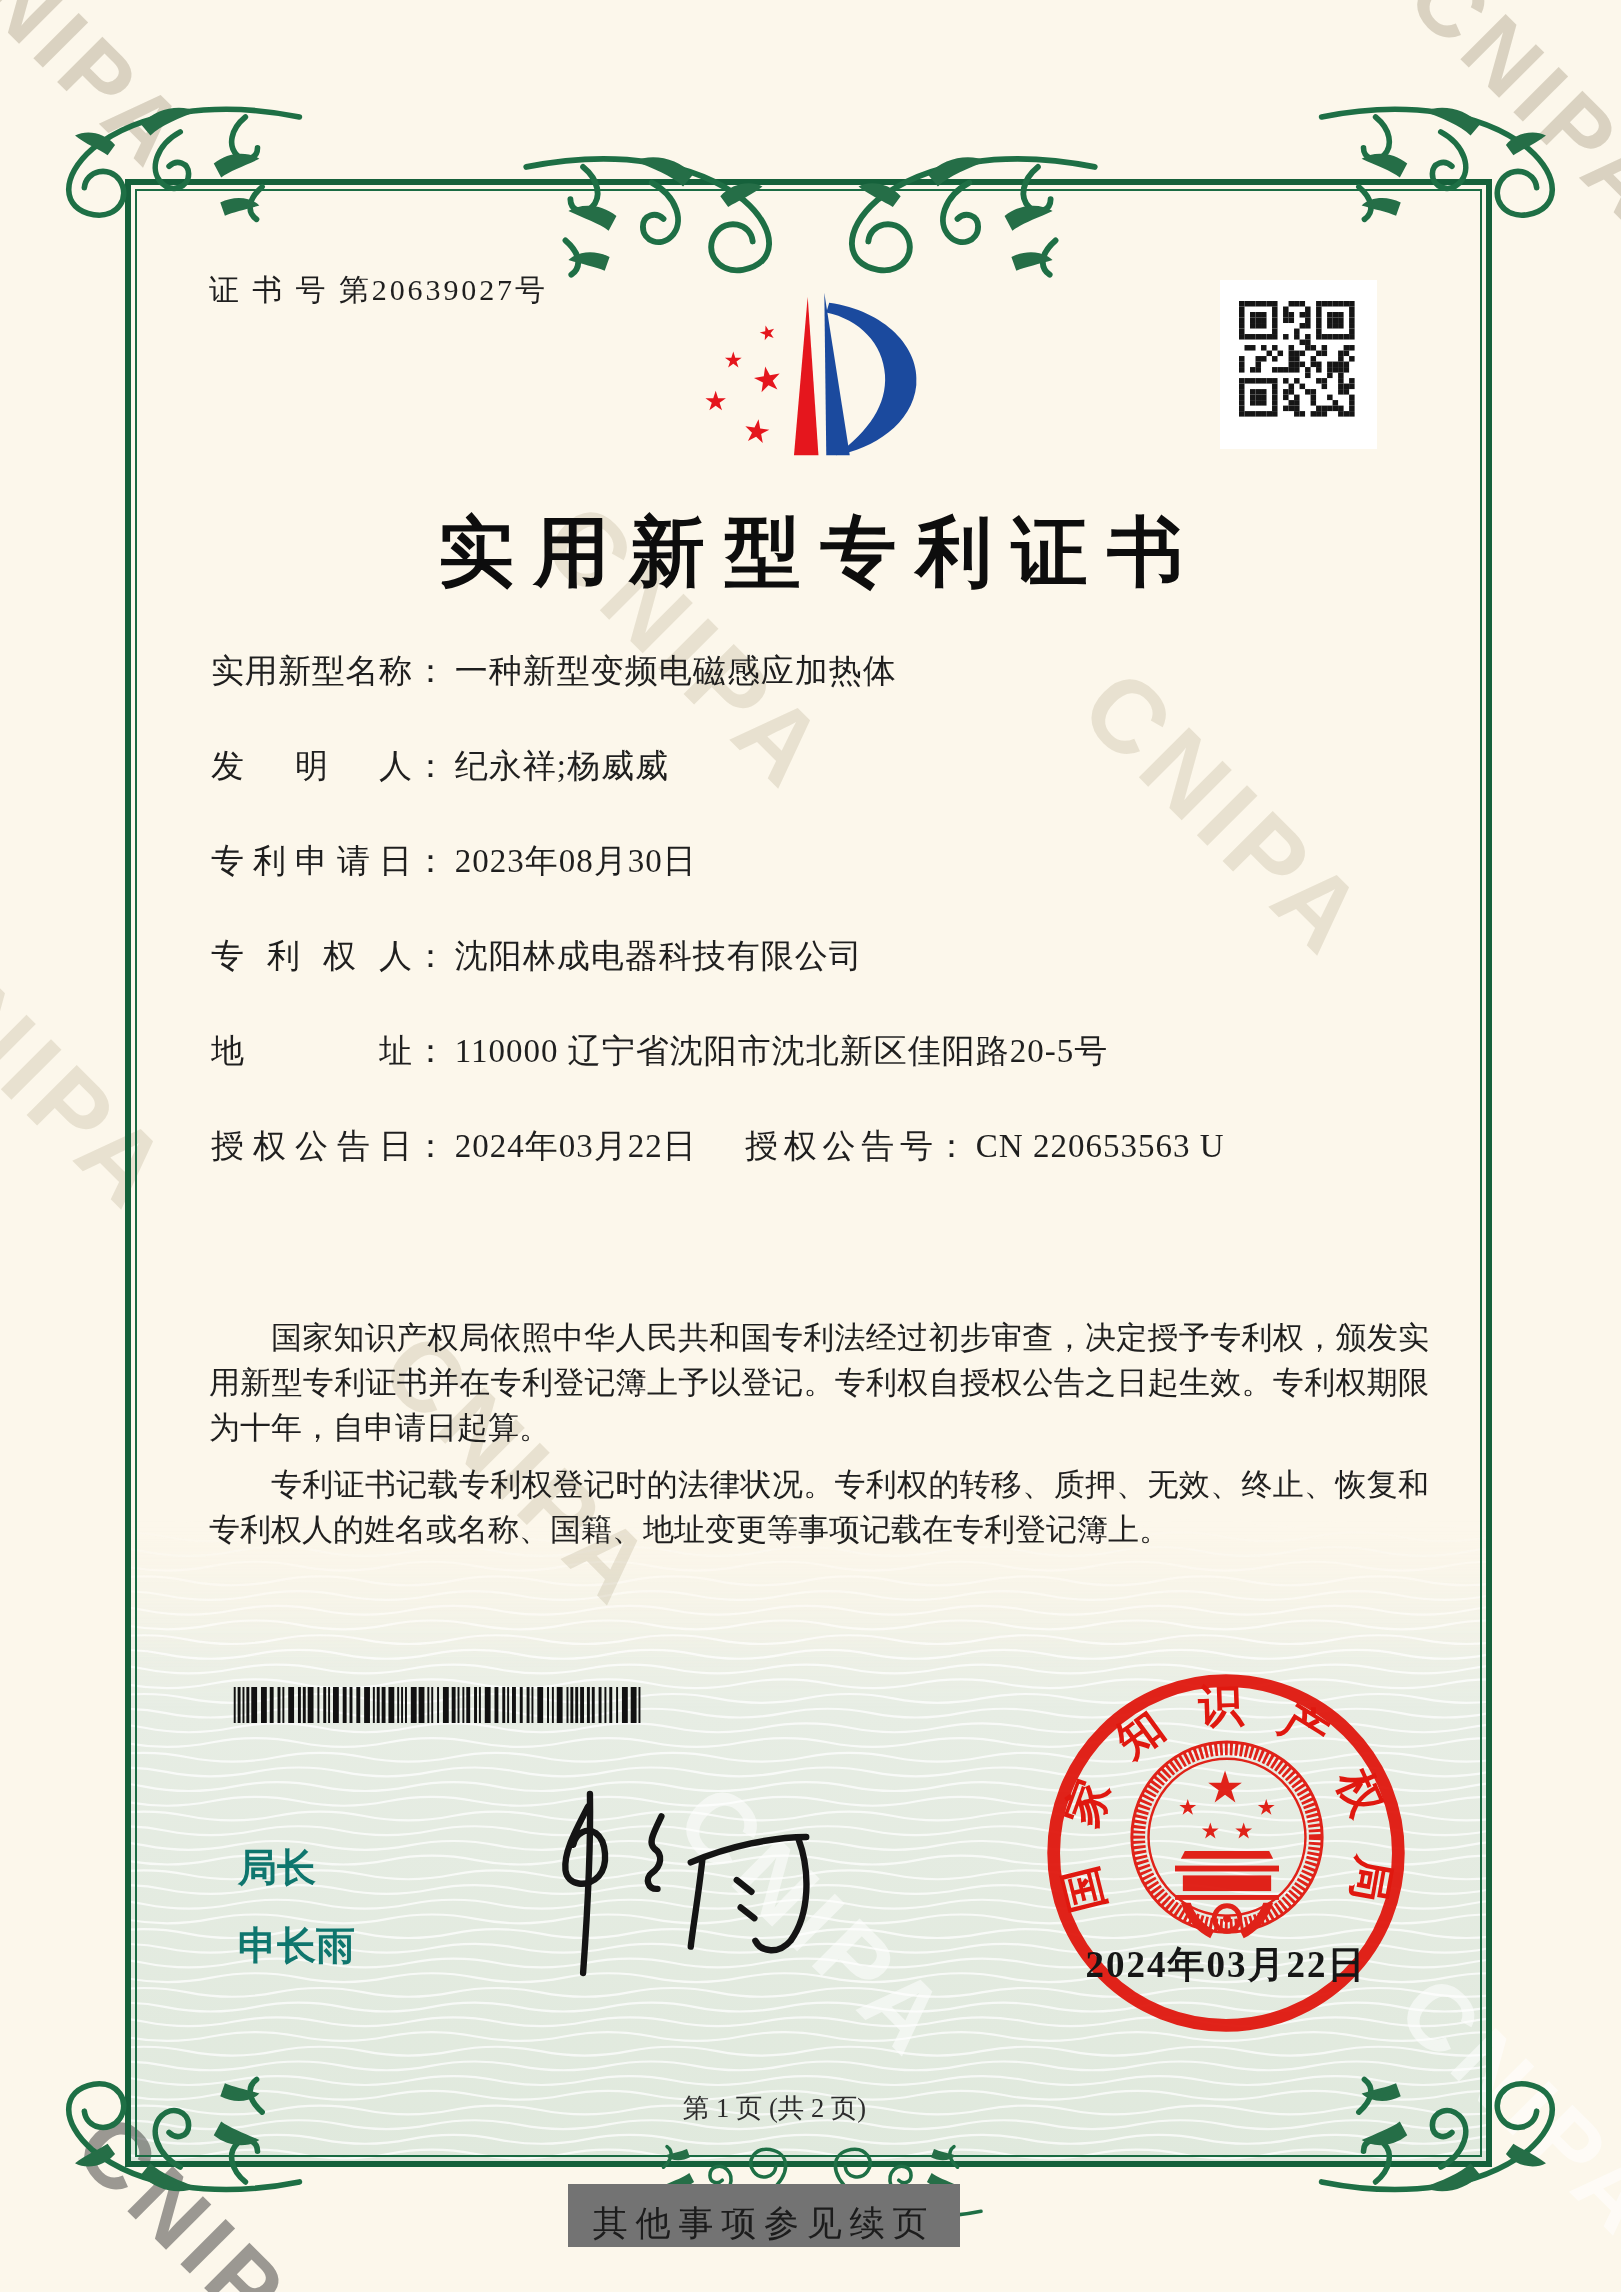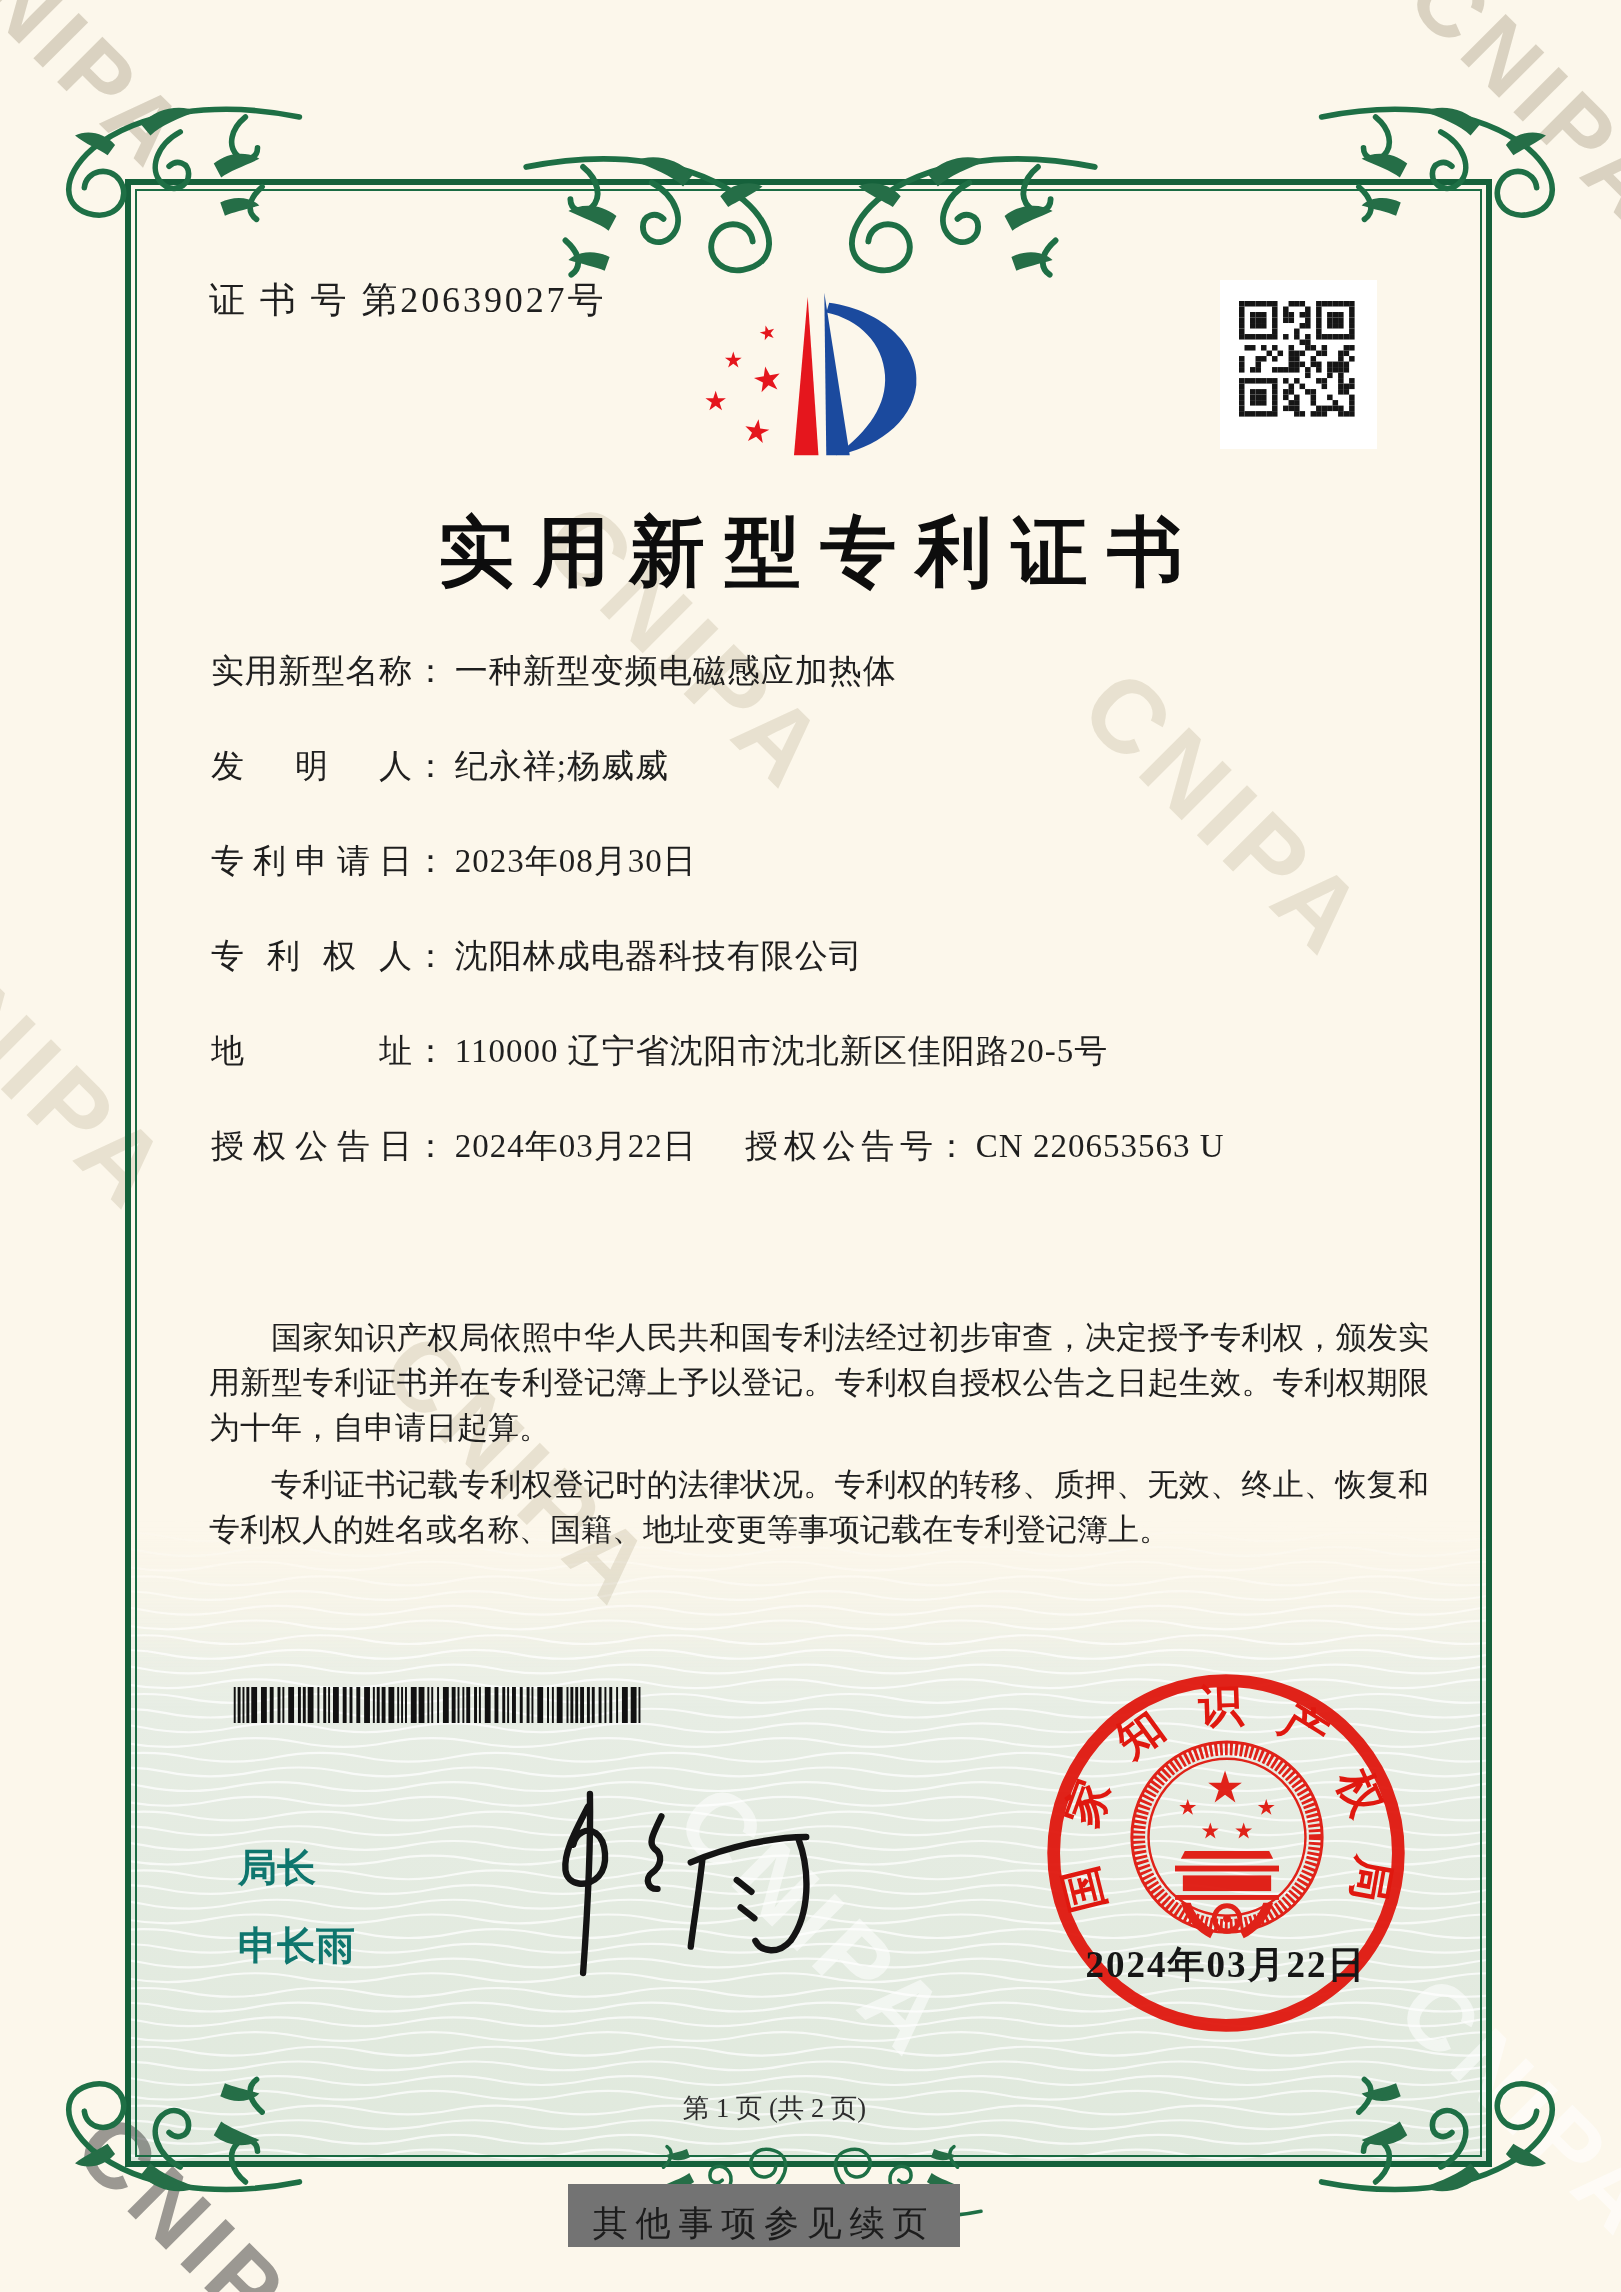--- a/index.html
+++ b/index.html
@@ -23,21 +23,21 @@
   .wm-dark{color:rgba(75,75,72,0.55);}
 
   
   .frame{position:absolute;left:125px;top:179px;width:1367px;height:1988px;
          border:6.9px solid #15613b;box-sizing:border-box;z-index:3;}
   .frame-inner{position:absolute;left:3.9px;top:3.9px;right:3.9px;bottom:3.9px;border:2px solid #1a6b43;}
 
   .ornaments{position:absolute;left:0;top:0;z-index:4;pointer-events:none;}
 
   
-  .cert-no{position:absolute;left:209px;top:276px;font-size:36px;letter-spacing:2.9px;z-index:5;}
+  .cert-no{position:absolute;left:209px;top:270px;font-size:30px;letter-spacing:2.9px;z-index:5;}
   .logo{position:absolute;left:701px;top:287px;width:230px;height:186px;z-index:5;}
   .qr-box{position:absolute;left:1220px;top:280px;width:157px;height:169px;background:#ffffff;z-index:5;}
   .qr-box svg{position:absolute;left:18.6px;top:20.6px;}
 
   .title{position:absolute;left:0;top:502px;width:1621px;margin:0;text-align:center;
          font-size:76px;font-weight:700;letter-spacing:19.6px;text-indent:19.6px;color:#0d0d0d;z-index:5;}
 
   
   .fields{position:absolute;left:211px;top:649px;width:1235px;z-index:5;}
   .field-row{position:relative;height:95px;font-size:33px;}

